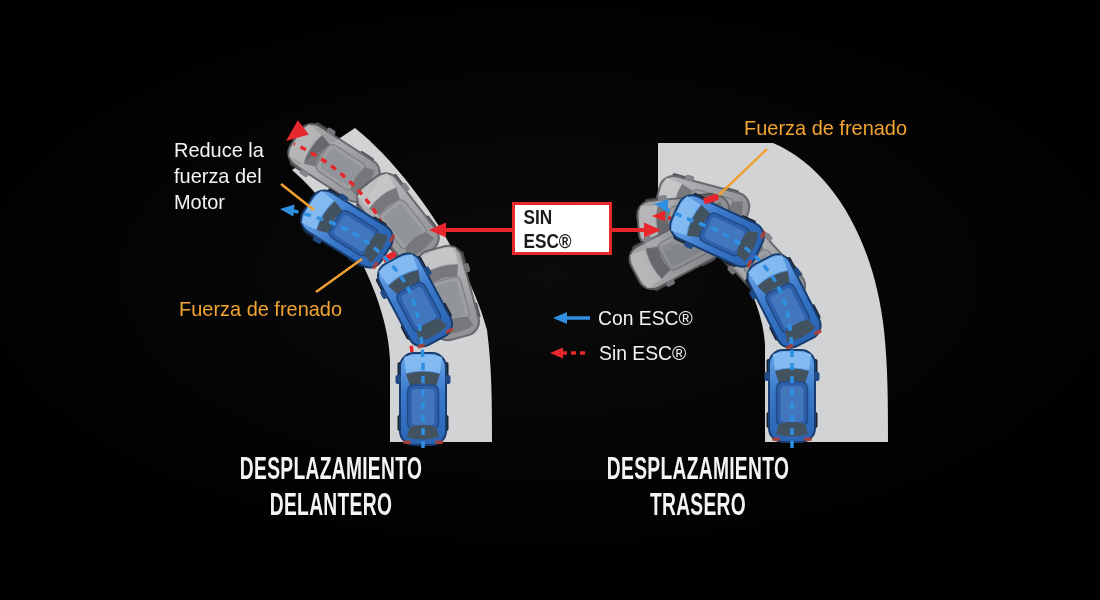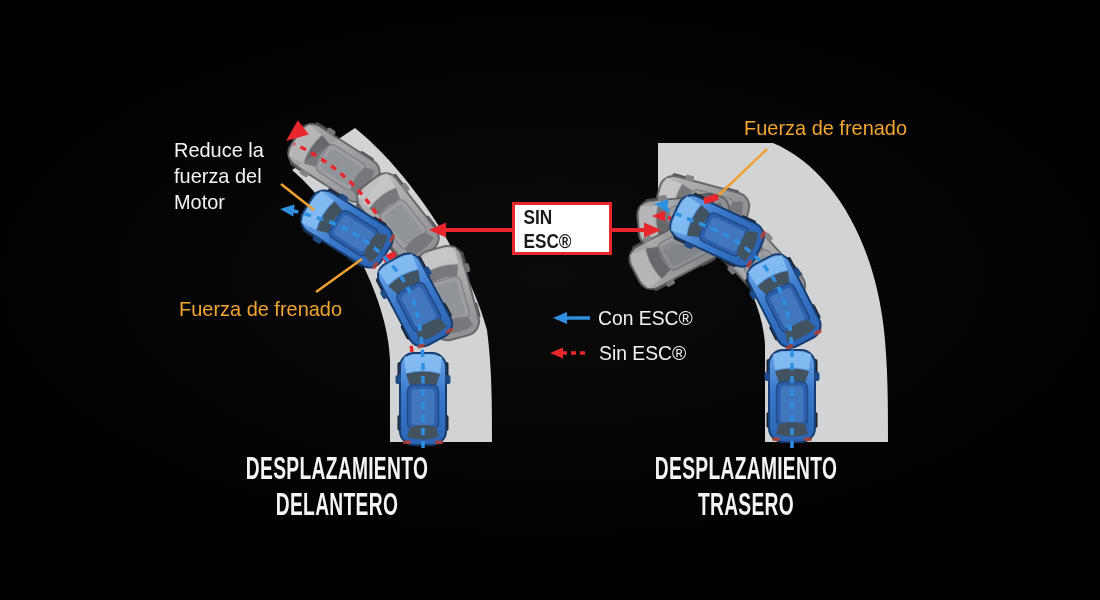--- a/index.html
+++ b/index.html
@@ -15,22 +15,22 @@
     transform:scaleX(.95);transform-origin:left top;
   }
   .brake-label{color:#f2a532;font-size:21px;transform:scaleX(.95);transform-origin:left top;}
   .brake-left{left:179px;top:297px;}
   .brake-right{left:744px;top:116px;}
   .caption{position:absolute;width:400px;text-align:center;top:451px;}
   .caption span{
     display:inline-block;color:#f4f4f4;font-weight:700;font-size:31px;letter-spacing:.5px;
     transform:scaleX(.62);transform-origin:center;
   }
-  .caption-left{left:137px;}
-  .caption-right{left:546px;}
+  .caption-left{left:131px;}
+  .caption-right{left:498px;}
   .sinesc-box{
     position:absolute;left:512px;top:202px;width:100px;height:53px;box-sizing:border-box;
     background:#fff;border:3px solid #e8272d;display:flex;align-items:center;justify-content:center;
   }
   .sinesc-box span{
     color:#1a1a1a;font-size:21px;font-weight:700;letter-spacing:0px;
     display:inline-block;transform:scaleX(.82);transform-origin:center;
   }
   .legend-label{color:#f2f2f2;font-size:21px;transform:scaleX(.92);transform-origin:left top;}
   .legend-con{left:598px;top:306px;}

